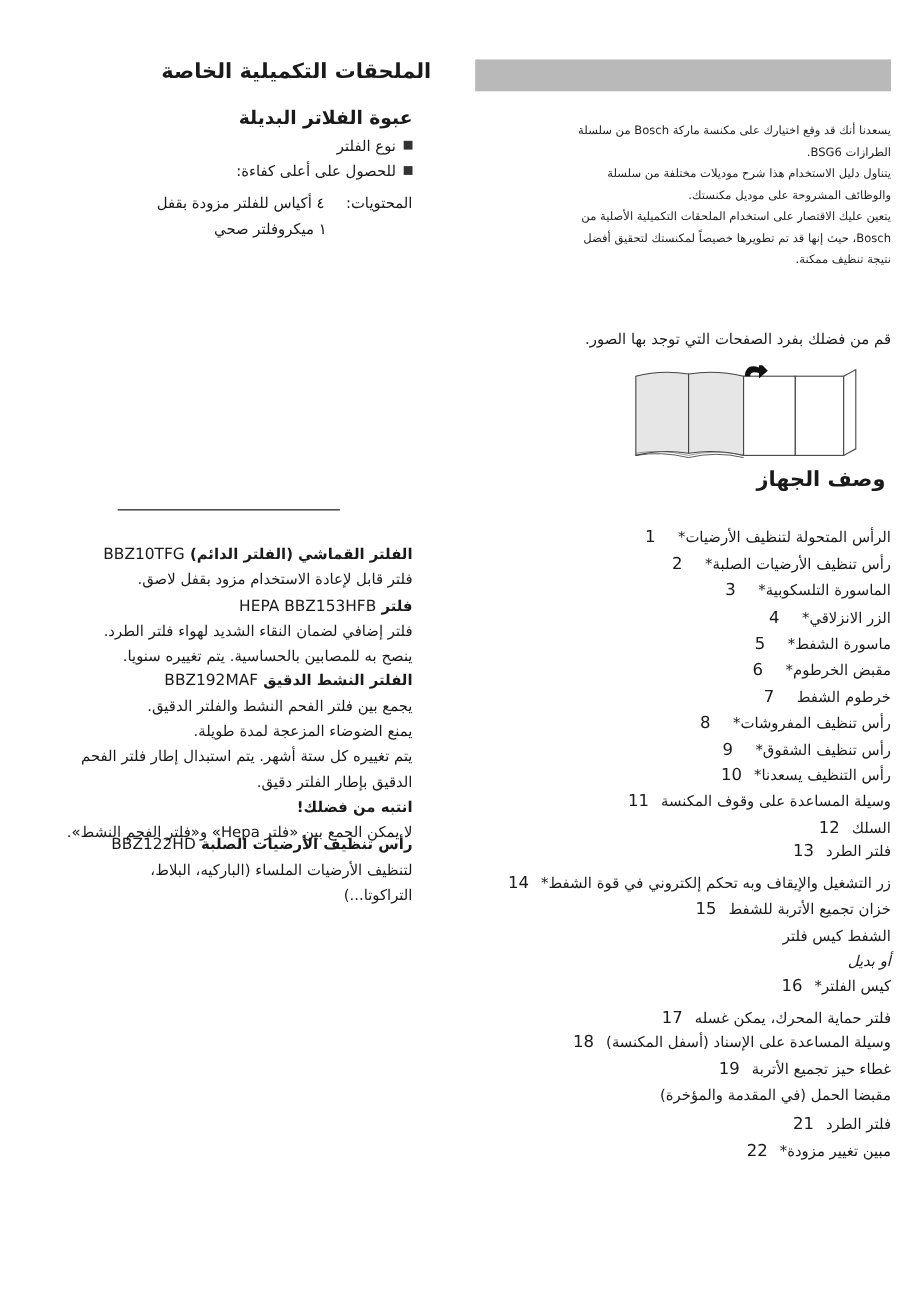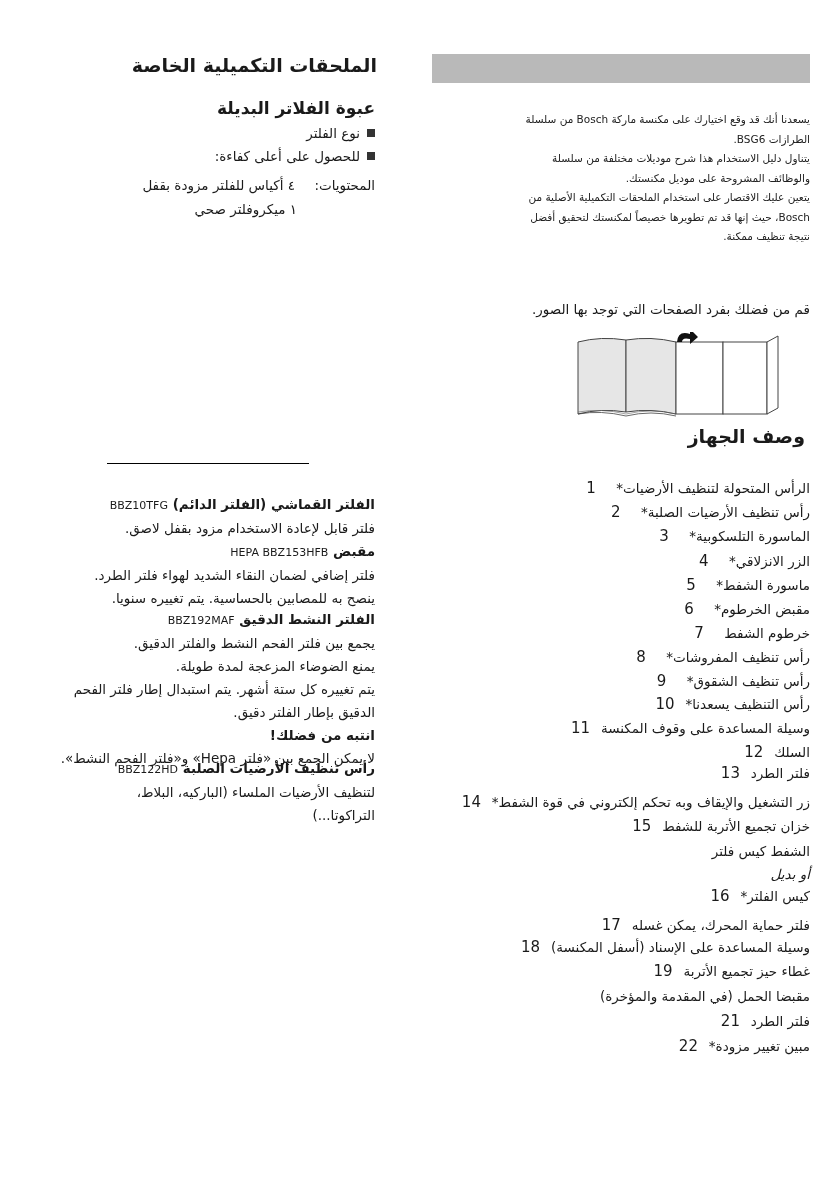--- a/index.html
+++ b/index.html
@@ -2,35 +2,35 @@
 <html><head>
 <meta charset="utf-8">
 <style>
   html, body { margin: 0; padding: 0; background: #ffffff; }
   body { width: 832px; height: 1184px; position: relative; overflow: hidden;
          font-family: "DejaVu Sans", sans-serif; color: #1a1a1a; }
   .abs { position: absolute; }
   .rtl { direction: rtl; text-align: right; unicode-bidi: plaintext; }
 
   
-  #acc-title { right: 455px; top: 54px; font-size: 19px; font-weight: bold; white-space: nowrap; }
+  #acc-title { right: 440px; top: 54px; font-size: 19px; font-weight: bold; white-space: nowrap; }
   #pack-title { right: 457px; top: 98px; font-size: 17px; font-weight: bold; white-space: nowrap; }
   .bullet-line { font-size: 13.5px; white-space: nowrap; }
   .bullet-line .sq { display: inline-block; width: 8px; height: 8px; background: #333; margin-left: 7px; vertical-align: 1px; }
   #b1 { right: 457px; top: 125px; }
   #b2 { right: 457px; top: 148px; }
   #contents { right: 457px; top: 177px; font-size: 13.5px; white-space: nowrap; }
   #contents .label { display: inline-block; width: 80px; }
   #contents2 { right: 535px; top: 201px; font-size: 13.5px; white-space: nowrap; }
 
   #left-rule { left: 107px; top: 463px; width: 202px; height: 1px; background: #000; }
 
   .filter-block { right: 457px; width: 380px; font-size: 13.5px; line-height: 23px; }
   .filter-block .h { font-weight: bold; font-size: 13.5px; }
-  .filter-block .h .code { font-weight: normal; font-size: 11px; margin-top: 20px; }
+  .filter-block .h .code { font-weight: normal; font-size: 14px; margin-top: 20px; }
   #f1 { top: 493px; }
   #f2 { top: 540px; }
   #f3 { top: 608px; }
   #f4 { top: 757px; }
 
   
   #gray-bar { left: 432px; top: 54px; width: 378px; height: 29px; background: #b9b9b9; }
   #intro { right: 22px; top: 110px; width: 330px; font-size: 10.5px; line-height: 19.5px; color: #222; }
 
   #unfold-note { right: 22px; top: 301px; font-size: 13.5px; white-space: nowrap; text-align: center; }
@@ -55,21 +55,21 @@
 <div class="abs rtl" id="contents2">١ ميكروفلتر صحي</div>
 
 <div class="abs" id="left-rule"></div>
 
 <div class="abs rtl filter-block" id="f1">
   <div class="h"><span>الفلتر القماشي (الفلتر الدائم)</span> <span class="code">BBZ10TFG</span></div>
   <div>فلتر قابل لإعادة الاستخدام مزود بقفل لاصق.</div>
 </div>
 
 <div class="abs rtl filter-block" id="f2">
-  <div class="h"><span>مقبض</span> <span class="code">HEPA BBZ153HFB</span></div>
+  <div class="h"><span>فلتر</span> <span class="code">HEPA BBZ153HFB</span></div>
   <div>فلتر إضافي لضمان النقاء الشديد لهواء فلتر الطرد.</div>
   <div>ينصح به للمصابين بالحساسية. يتم تغييره سنويا.</div>
 </div>
 
 <div class="abs rtl filter-block" id="f3">
   <div class="h"><span>الفلتر النشط الدقيق</span> <span class="code">BBZ192MAF</span></div>
   <div>يجمع بين فلتر الفحم النشط والفلتر الدقيق.</div>
   <div>يمنع الضوضاء المزعجة لمدة طويلة.</div>
   <div>يتم تغييره كل ستة أشهر. يتم استبدال إطار فلتر الفحم</div>
   <div>الدقيق بإطار الفلتر دقيق.</div>

